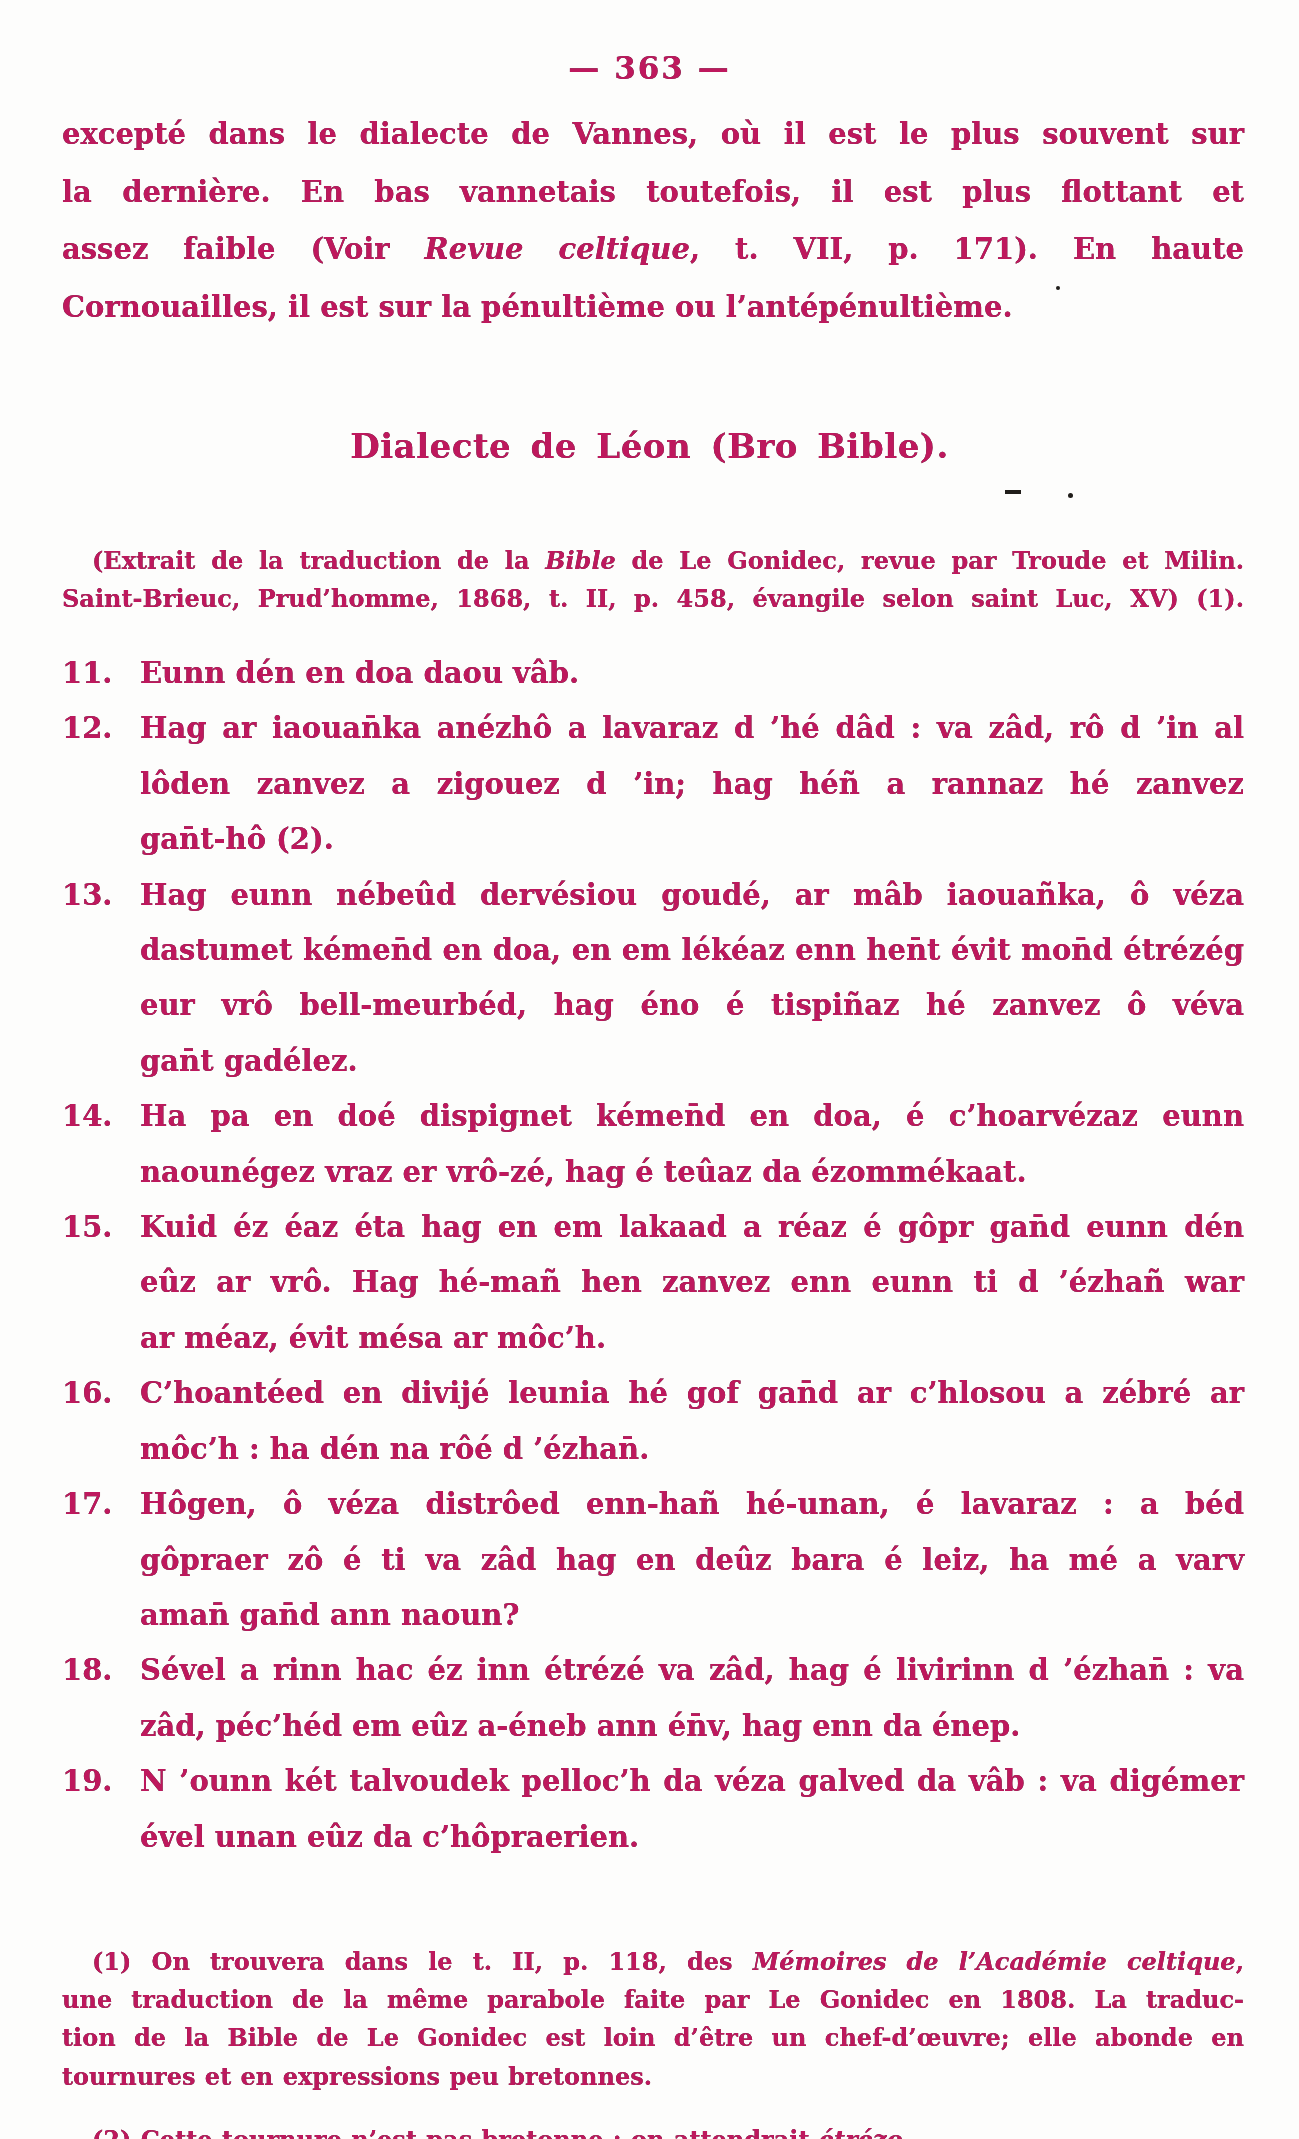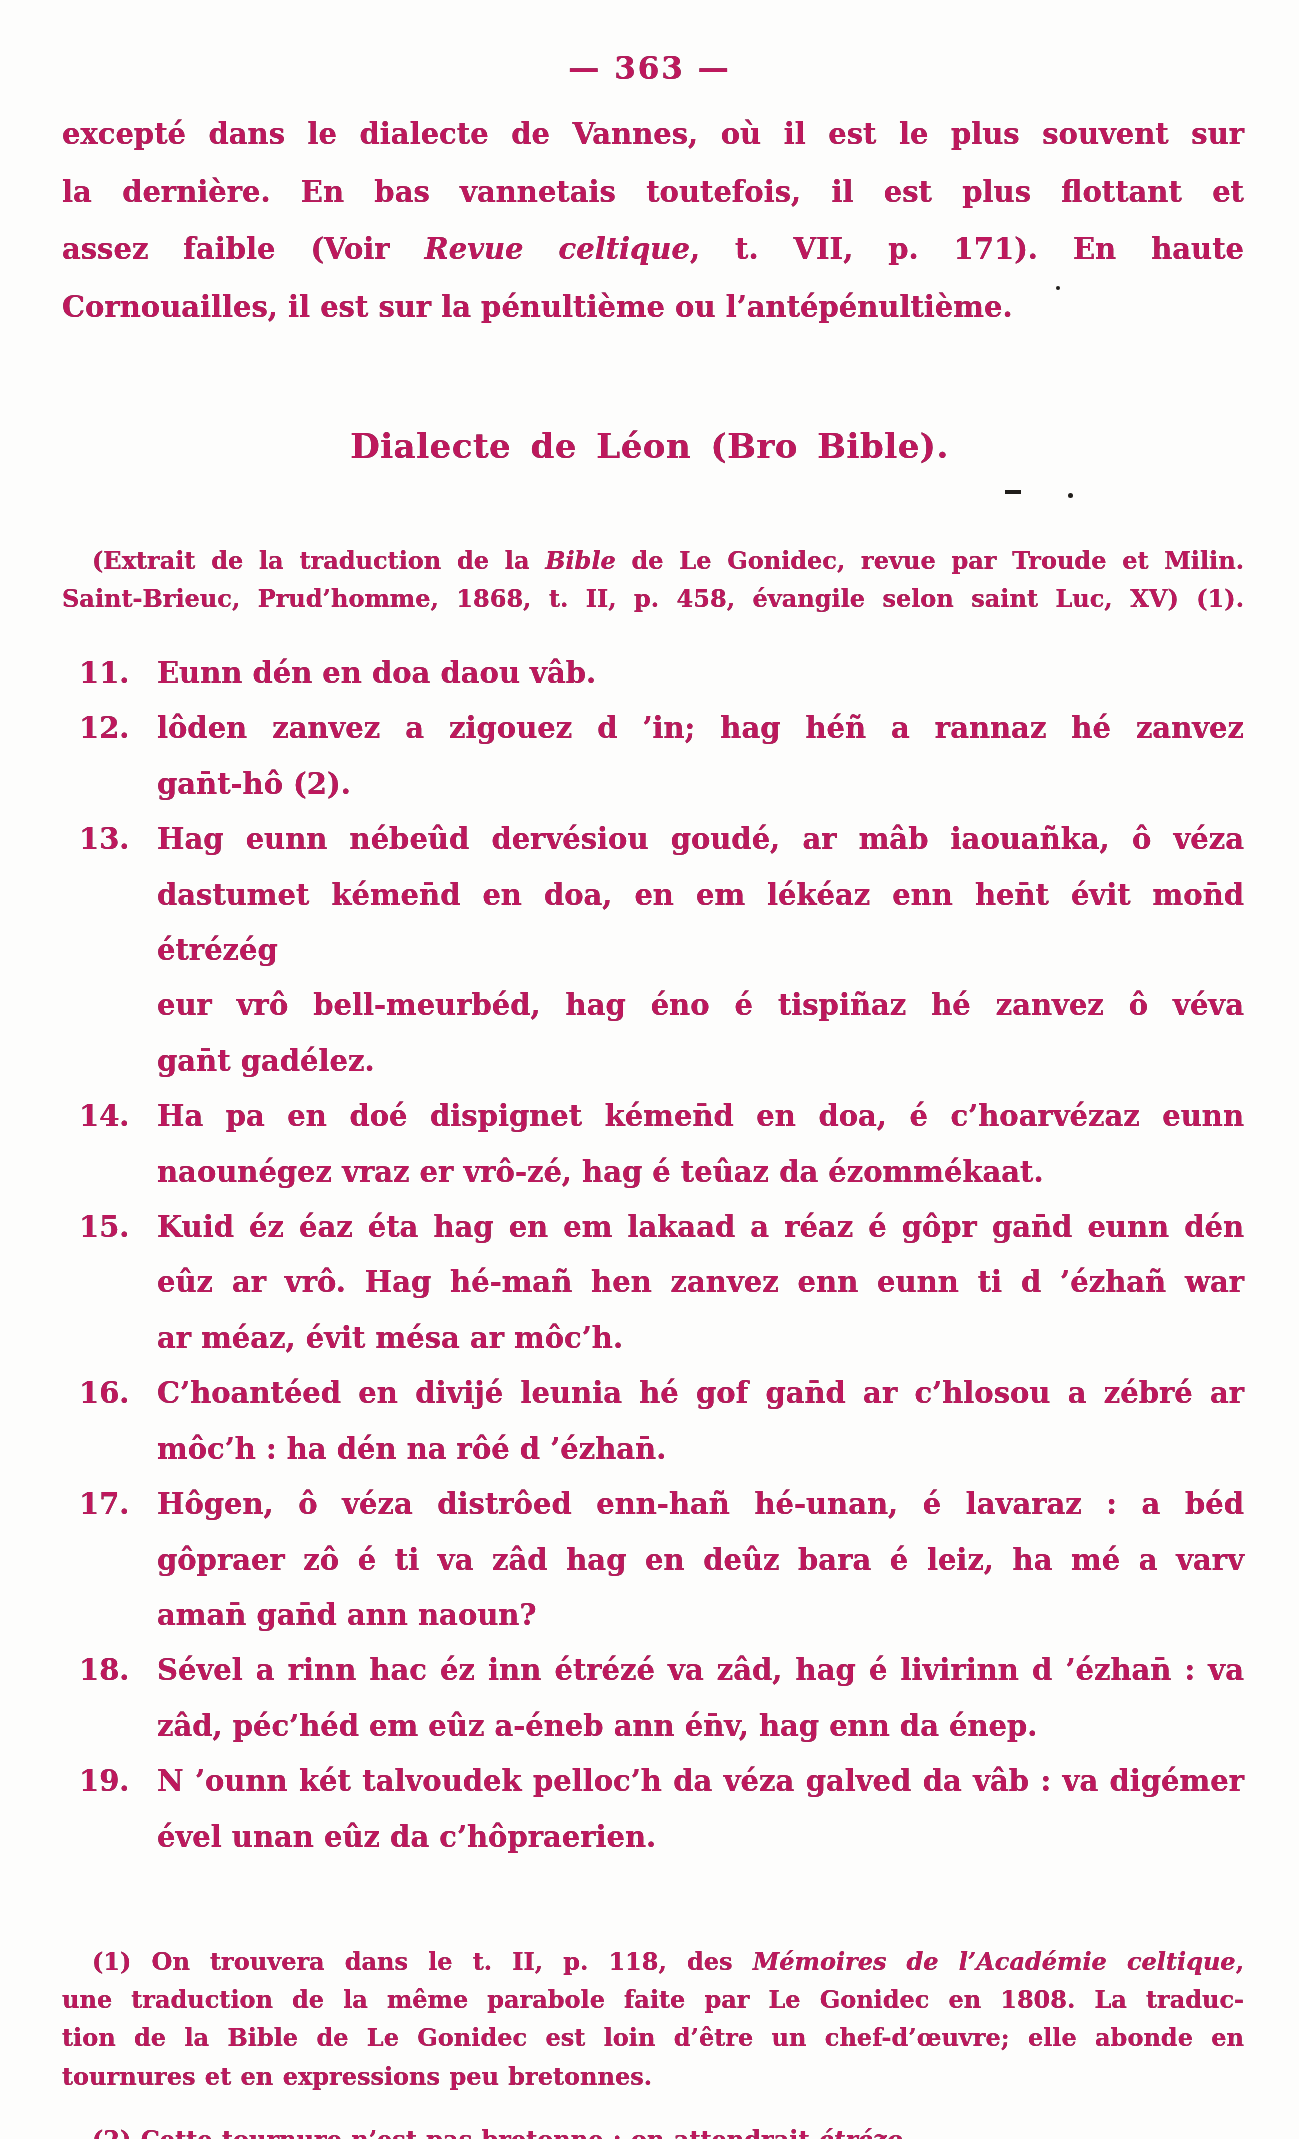--- a/index.html
+++ b/index.html
@@ -30,21 +30,21 @@
   }
   .citation{
     position:absolute;top:517px;left:62px;width:1182px;
     font-size:24px;line-height:38px;word-spacing:1px;
   }
   .indent1{padding-left:30px;margin-top:25px;}
   .verses{
     position:absolute;top:646px;left:62px;width:1182px;
     font-size:29px;line-height:55.4px;
   }
-  .verse{position:relative;margin-left:17px;}
+  .verse{position:relative;}
   .vnum{position:absolute;left:0;top:0;}
   .vline{padding-left:78px;}
   .footnotes{
     position:absolute;top:1918px;left:62px;width:1182px;
     font-size:24px;line-height:38.2px;word-spacing:1px;
   }
   .it{font-style:italic;}
   .speck{position:absolute;background:#201d1a;}
   .speck.dot{border-radius:50%;}
 </style>
@@ -74,20 +74,21 @@
     <div class="line j">Saint-Brieuc, Prud’homme, 1868, t. II, p. 458, évangile selon saint Luc, XV) (1).</div>
   </div>
 
   <div class="verses" id="verses">
       <div class="verse">
         <span class="vnum">11.</span>
         <div class="vline">Eunn dén en doa daou vâb.</div>
       </div>
       <div class="verse">
         <span class="vnum">12.</span>
+        <div class="vline j">Hag ar iaouan̄ka anézhô a lavaraz d ’hé dâd : va zâd, rô d ’in al</div>
         <div class="vline j">lôden zanvez a zigouez d ’in; hag héñ a rannaz hé zanvez</div>
         <div class="vline">gan̄t-hô (2).</div>
       </div>
       <div class="verse">
         <span class="vnum">13.</span>
         <div class="vline j">Hag eunn nébeûd dervésiou goudé, ar mâb iaouañka, ô véza</div>
         <div class="vline j">dastumet kémen̄d en doa, en em lékéaz enn hen̄t évit mon̄d étrézég</div>
         <div class="vline j">eur vrô bell-meurbéd, hag éno é tispiñaz hé zanvez ô véva</div>
         <div class="vline">gan̄t gadélez.</div>
       </div>

